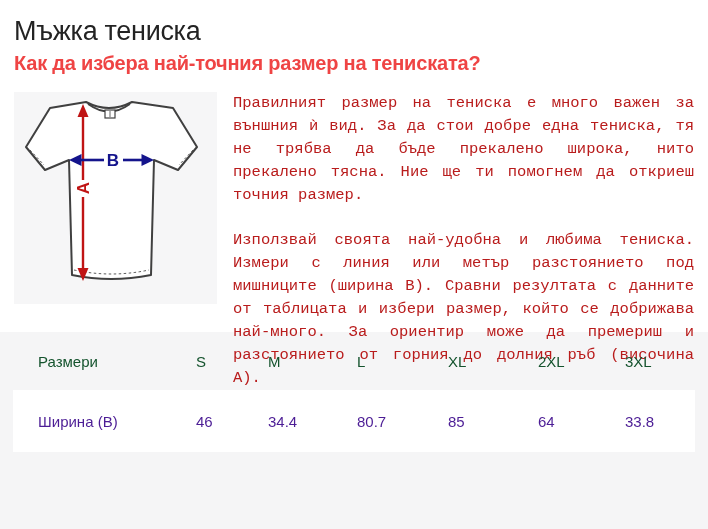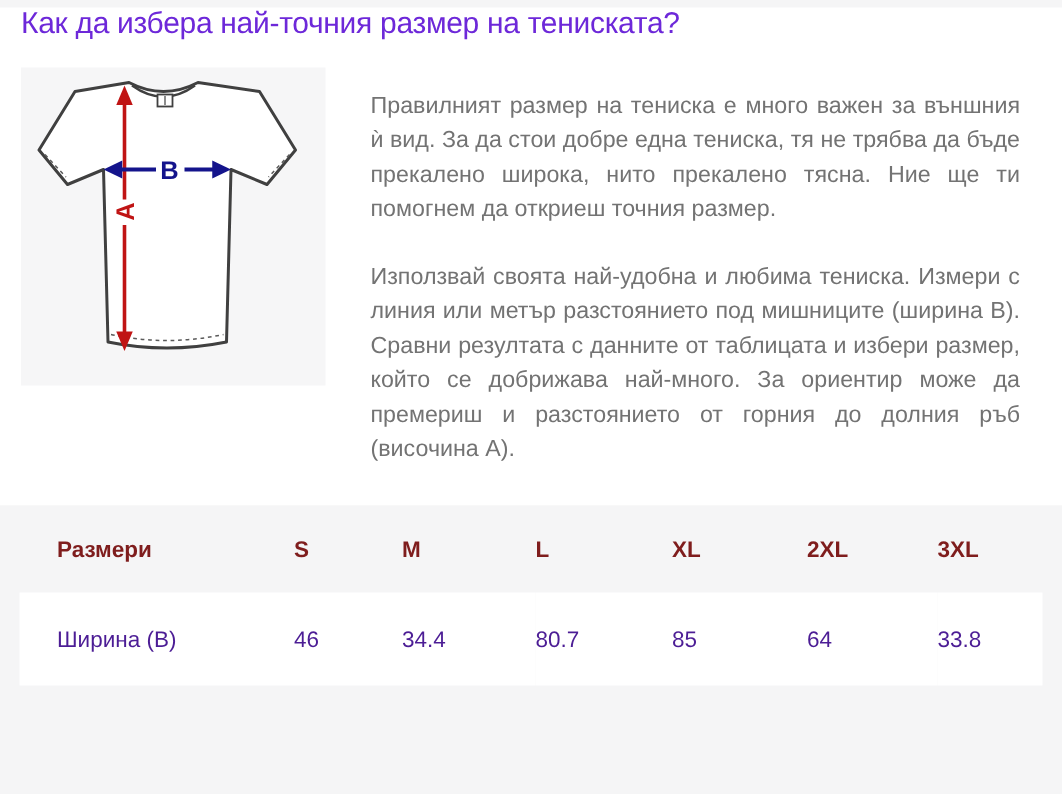--- a/index.html
+++ b/index.html
@@ -21,45 +21,46 @@
     margin: 0;
     padding-top: 16px;
     font-size: 27px;
     font-weight: 500;
     color: #232323;
     letter-spacing: -0.3px;
   }
   .page-subtitle {
     margin: 5px 0 0 0;
     font-size: 20px;
-    font-weight: 400;
-    color: #6d28d9;
+    font-weight: 700;
+    color: #ef4444;
     letter-spacing: -0.2px;
   }
   .intro-row {
     display: flex;
     margin-top: 17px;
     gap: 16px;
   }
   .diagram-box {
     width: 203px;
     height: 212px;
     background: #f6f6f7;
     flex: 0 0 auto;
   }
   .intro-text {
     flex: 1;
     min-width: 0;
   }
   .intro-text p {
-    margin: 14px;
+    margin: 0;
     font-size: 15.5px;
     line-height: 23px;
-    color: #737373;
+    color: #b91c1c;
     text-align: justify;
+    font-family: Liberation Mono, monospace;
   }
   .intro-text p + p {
     margin-top: 22px;
   }
   .table-section {
     background: #f5f5f6;
     padding: 0 13px;
   }
   table.size-table {
     width: 100%;
@@ -67,41 +68,42 @@
     table-layout: fixed;
   }
   .size-table th, .size-table td {
     text-align: left;
     vertical-align: middle;
     padding: 0;
     font-size: 15px;
   }
   .size-table thead tr { height: 58px; }
   .size-table thead th {
-    font-weight: 700;
-    color: #7f1d1d;
+    font-weight: 400;
+    color: #14532d;
   }
   .size-table tbody tr { height: 62px; background: #ffffff; }
   .size-table tbody tr:nth-child(2) { background: #fcfcfc; }
   .size-table tbody td { color: #4c1d95; }
   .size-table .first-col { padding-left: 25px; }
   
   .shirt-outline { fill: #ffffff; stroke: #404040; stroke-width: 2; stroke-linejoin: round; }
   .shirt-line   { fill: none; stroke: #404040; stroke-width: 1.6; }
   .stitch       { fill: none; stroke: #5a5a5a; stroke-width: 1; stroke-dasharray: 2.5 2.5; }
   .arrow-a-stroke { stroke: #c01414; stroke-width: 2.4; }
   .arrow-a-fill   { fill: #c01414; }
   .arrow-b-stroke { stroke: #14148c; stroke-width: 2.6; }
   .arrow-b-fill   { fill: #14148c; }
   .dim-label { font-family: "Liberation Sans", sans-serif; font-size: 17px; font-weight: 700; }
 </style>
 </head>
 <body>
 
 <div class="top-section">
+  <h1 class="page-title">Мъжка тениска</h1>
   <h2 class="page-subtitle">Как да избера най-точния размер на тениската?</h2>
 
   <div class="intro-row">
     <div class="diagram-box">
       <svg width="203" height="212" viewBox="0 0 203 212">
 
         <path class="shirt-outline" d="M72,10 Q95,22 118,10 L159,16 L183,55 L164,78 L140,68 L137,183 Q97,191 58,183 L55,68 L31,78 L12,55 L36,16 Z"></path>
 
         <path class="shirt-line" d="M74,12 Q95,27 116,12"></path>
 

